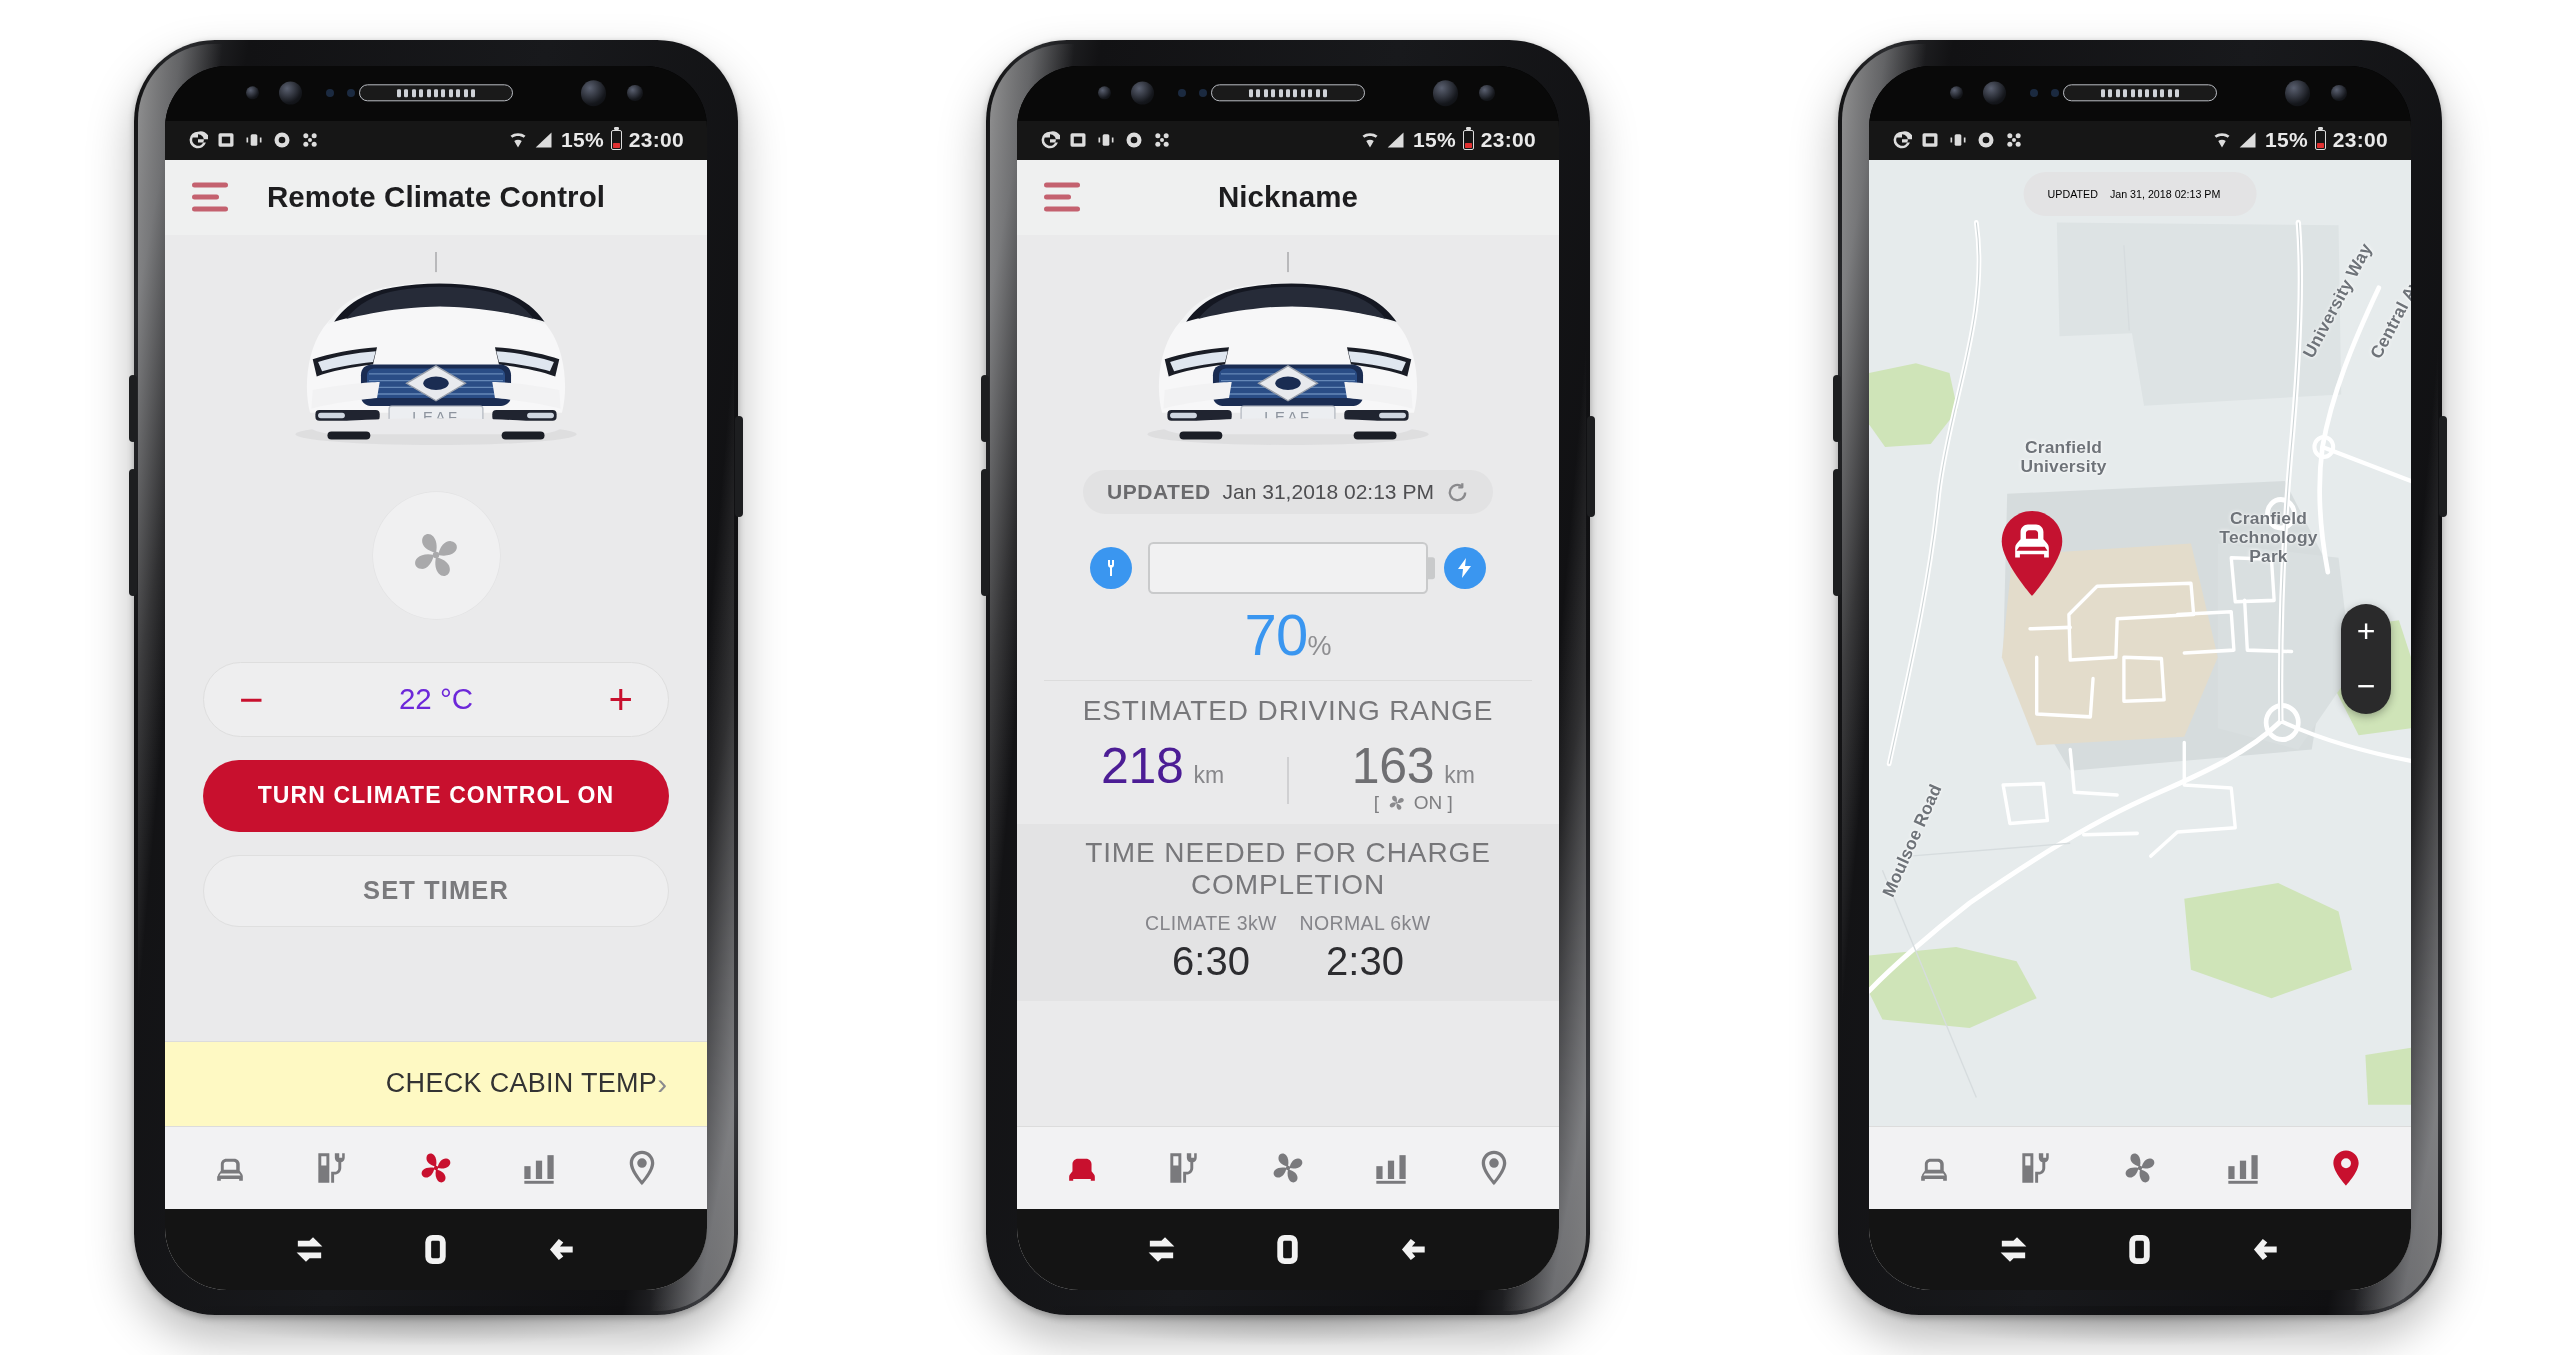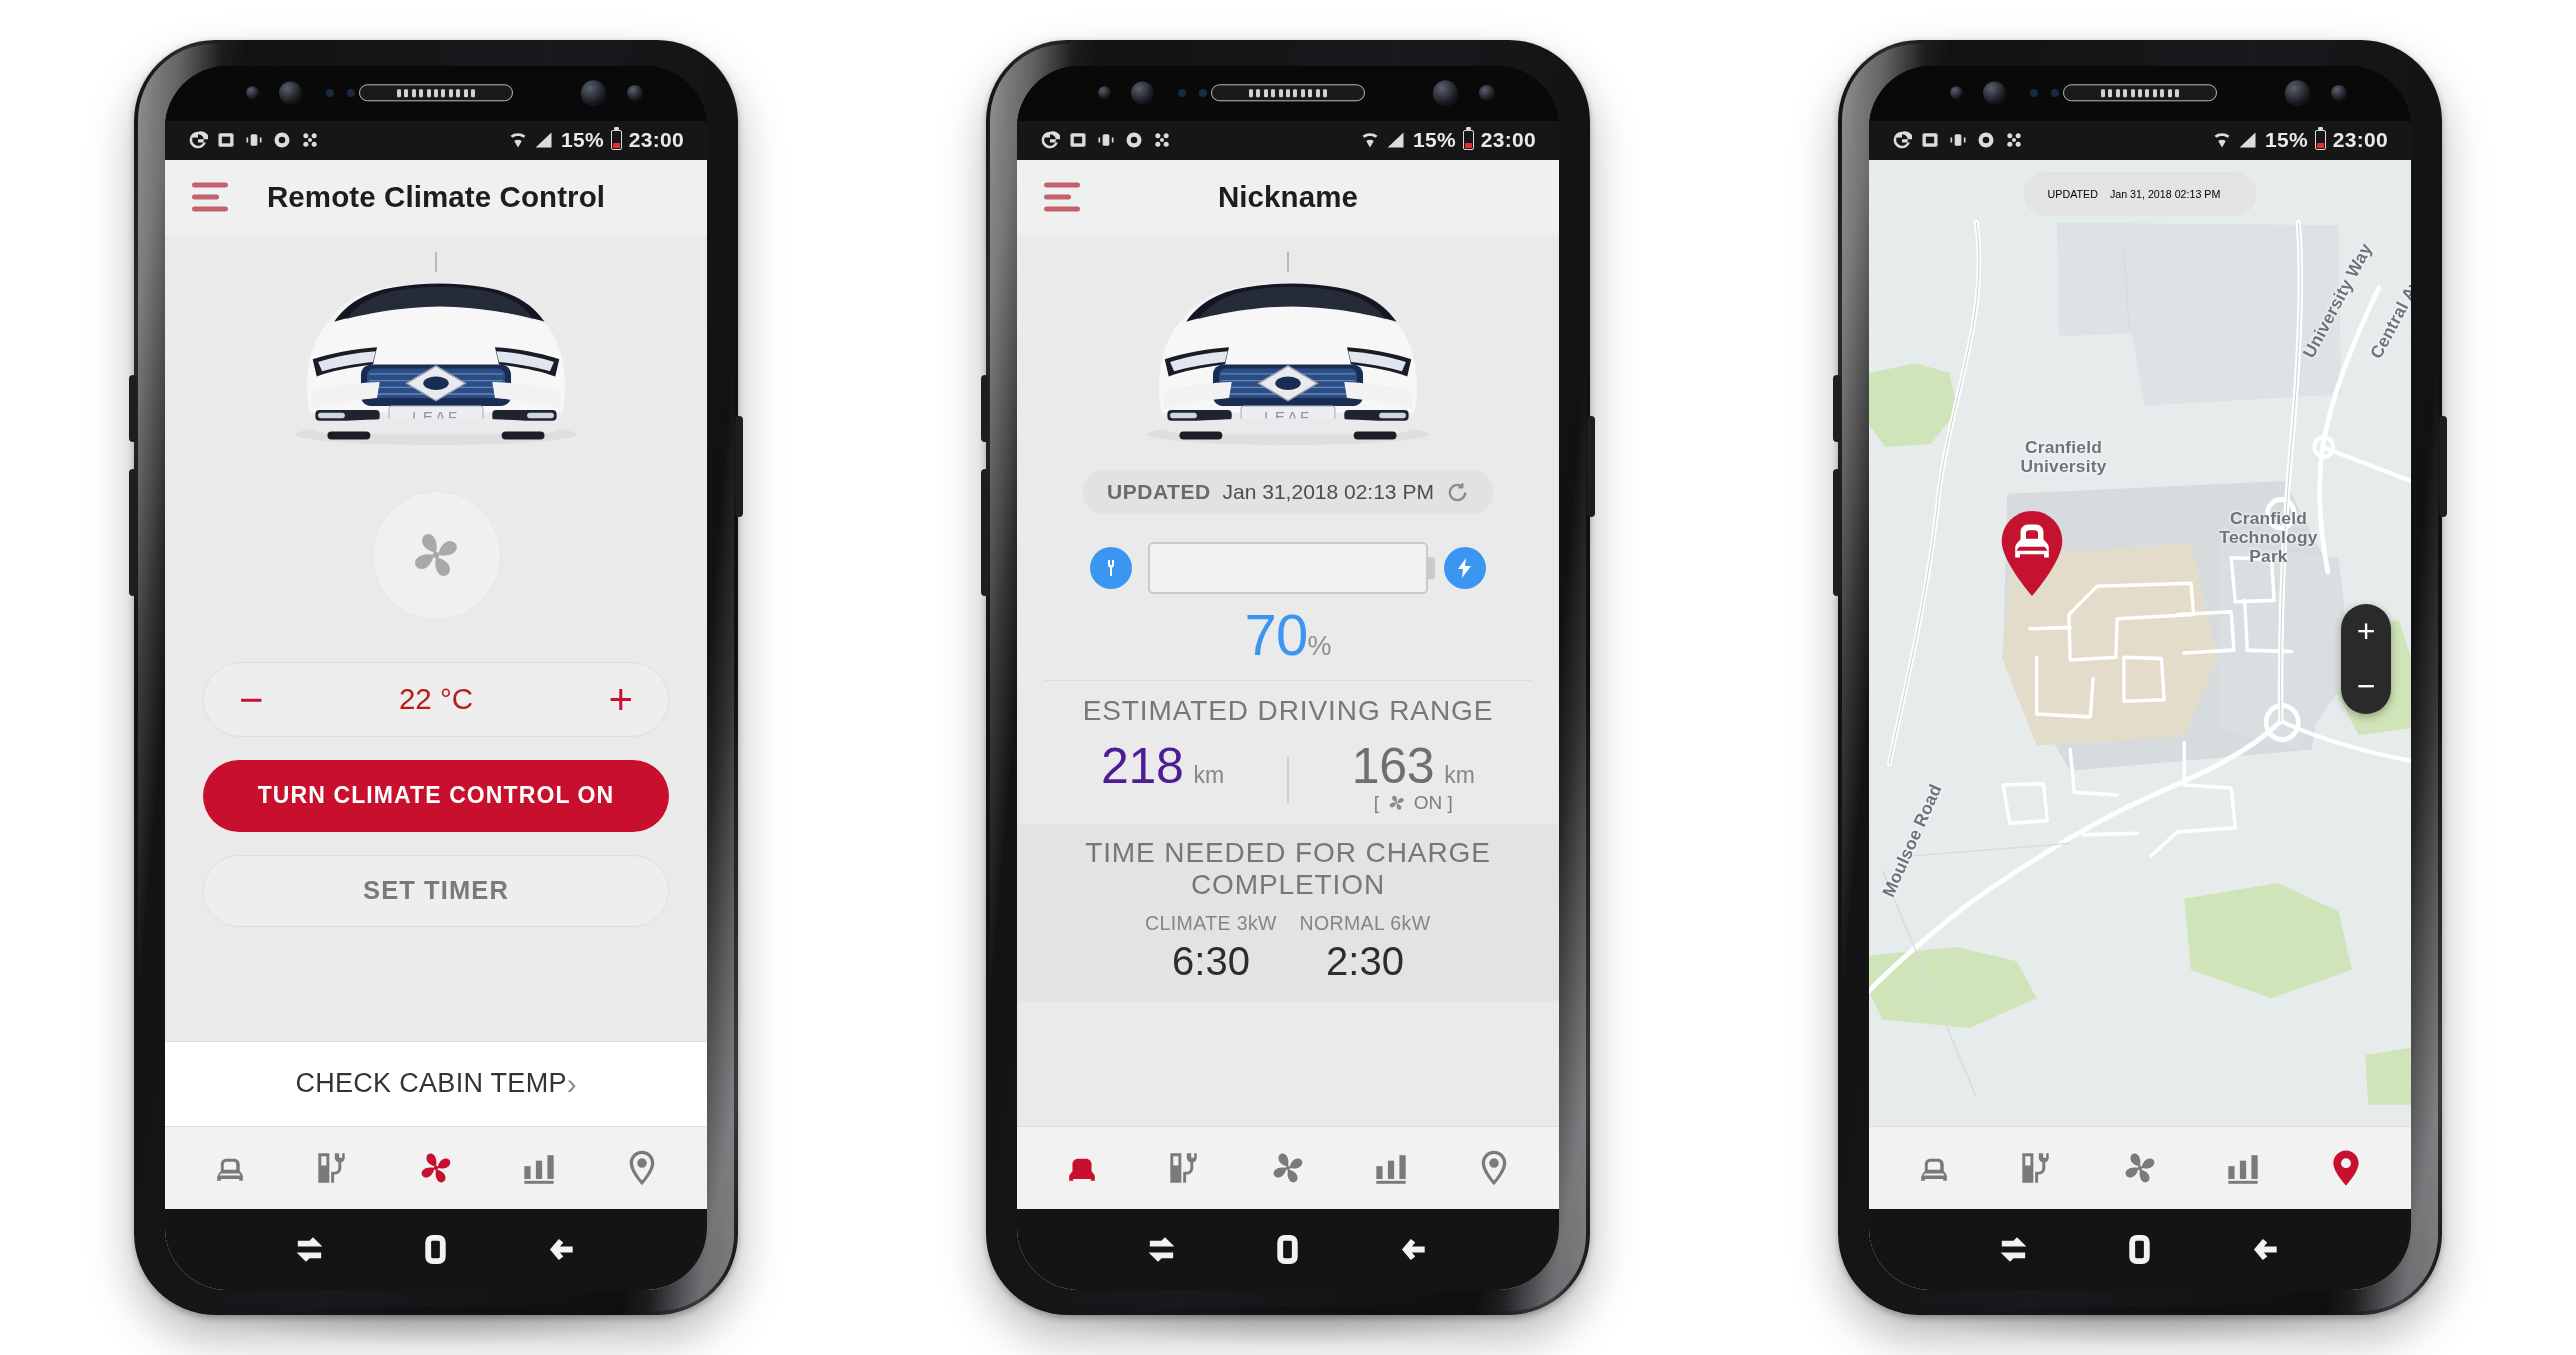--- a/index.html
+++ b/index.html
@@ -103,40 +103,40 @@
   .fancircle svg{width:64px;height:64px;fill:#a9a9ab;}
 
   
   .stepper{
     margin:43px 38px 0; height:75px; border-radius:39px;
     background:#eeeeef; border:1px solid #dedede;
     display:flex;align-items:center;justify-content:space-between;
     padding:0 35px;
   }
   .stepper .sign{ font-size:42px; color:#c8102e; font-weight:400; line-height:.7; cursor:pointer;}
-  .stepper .val{ font-size:29.5px; color:#b91c1c; font-weight:400;}
+  .stepper .val{ font-size:29.5px; color:#6d28d9; font-weight:400;}
 
   .btn-primary{
     margin:23px 38px 0; height:72px; border-radius:39px;
     background:#c8102e; color:#fff; border:none;
     font-size:23px; font-weight:700; letter-spacing:1.1px;
     display:flex;align-items:center;justify-content:center; cursor:pointer;
     font-family:"Liberation Sans",sans-serif;
   }
   .btn-ghost{
     margin:23px 38px 0; height:72px; border-radius:39px;
     background:#eeeeef; color:#7a7a7d; border:1px solid #dfdfdf;
     font-size:25.5px; font-weight:700; letter-spacing:1.1px;
     display:flex;align-items:center;justify-content:center; cursor:pointer;
     font-family:"Liberation Sans",sans-serif;
   }
   .listrow{
-    margin-top:auto; height:85px; background:#ffffff;
+    margin-top:auto; height:85px; background:#fef9c3;
     border-top:0.7px solid #dcdcdc;
-    display:flex;align-items:center;justify-content:center;
+    display:flex;align-items:center;justify-content:flex-end;
     padding:0 40px; cursor:pointer;
   }
   .listrow .lbl{ font-size:27px; color:#333; letter-spacing:0.3px;}
   .listrow .chev{ font-size:29.5px; color:#8b8b8e; }
 
   
   .chip{
     margin:17.4px auto 0; background:#e2e2e3; border-radius:23px;
     height:44px; display:inline-flex; align-items:center; gap:12px;
     padding:0 24px; align-self:center;

